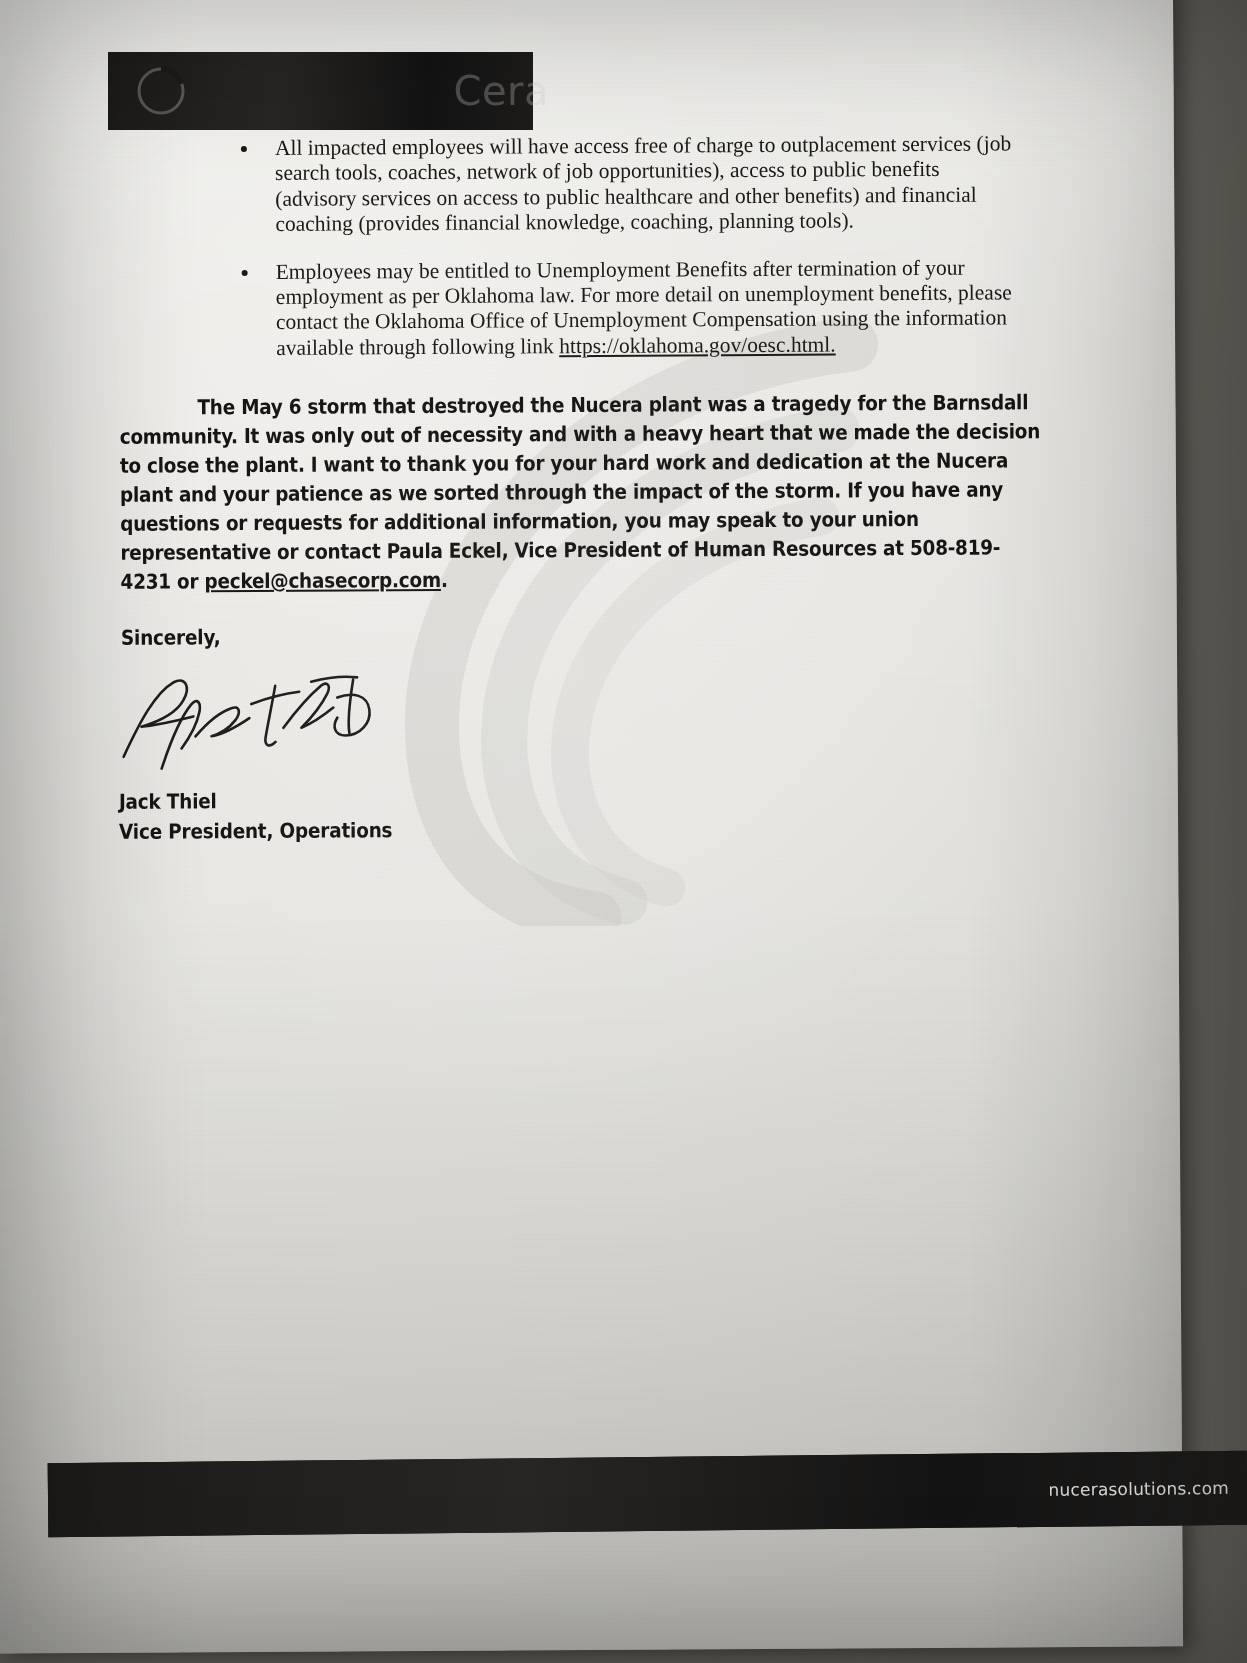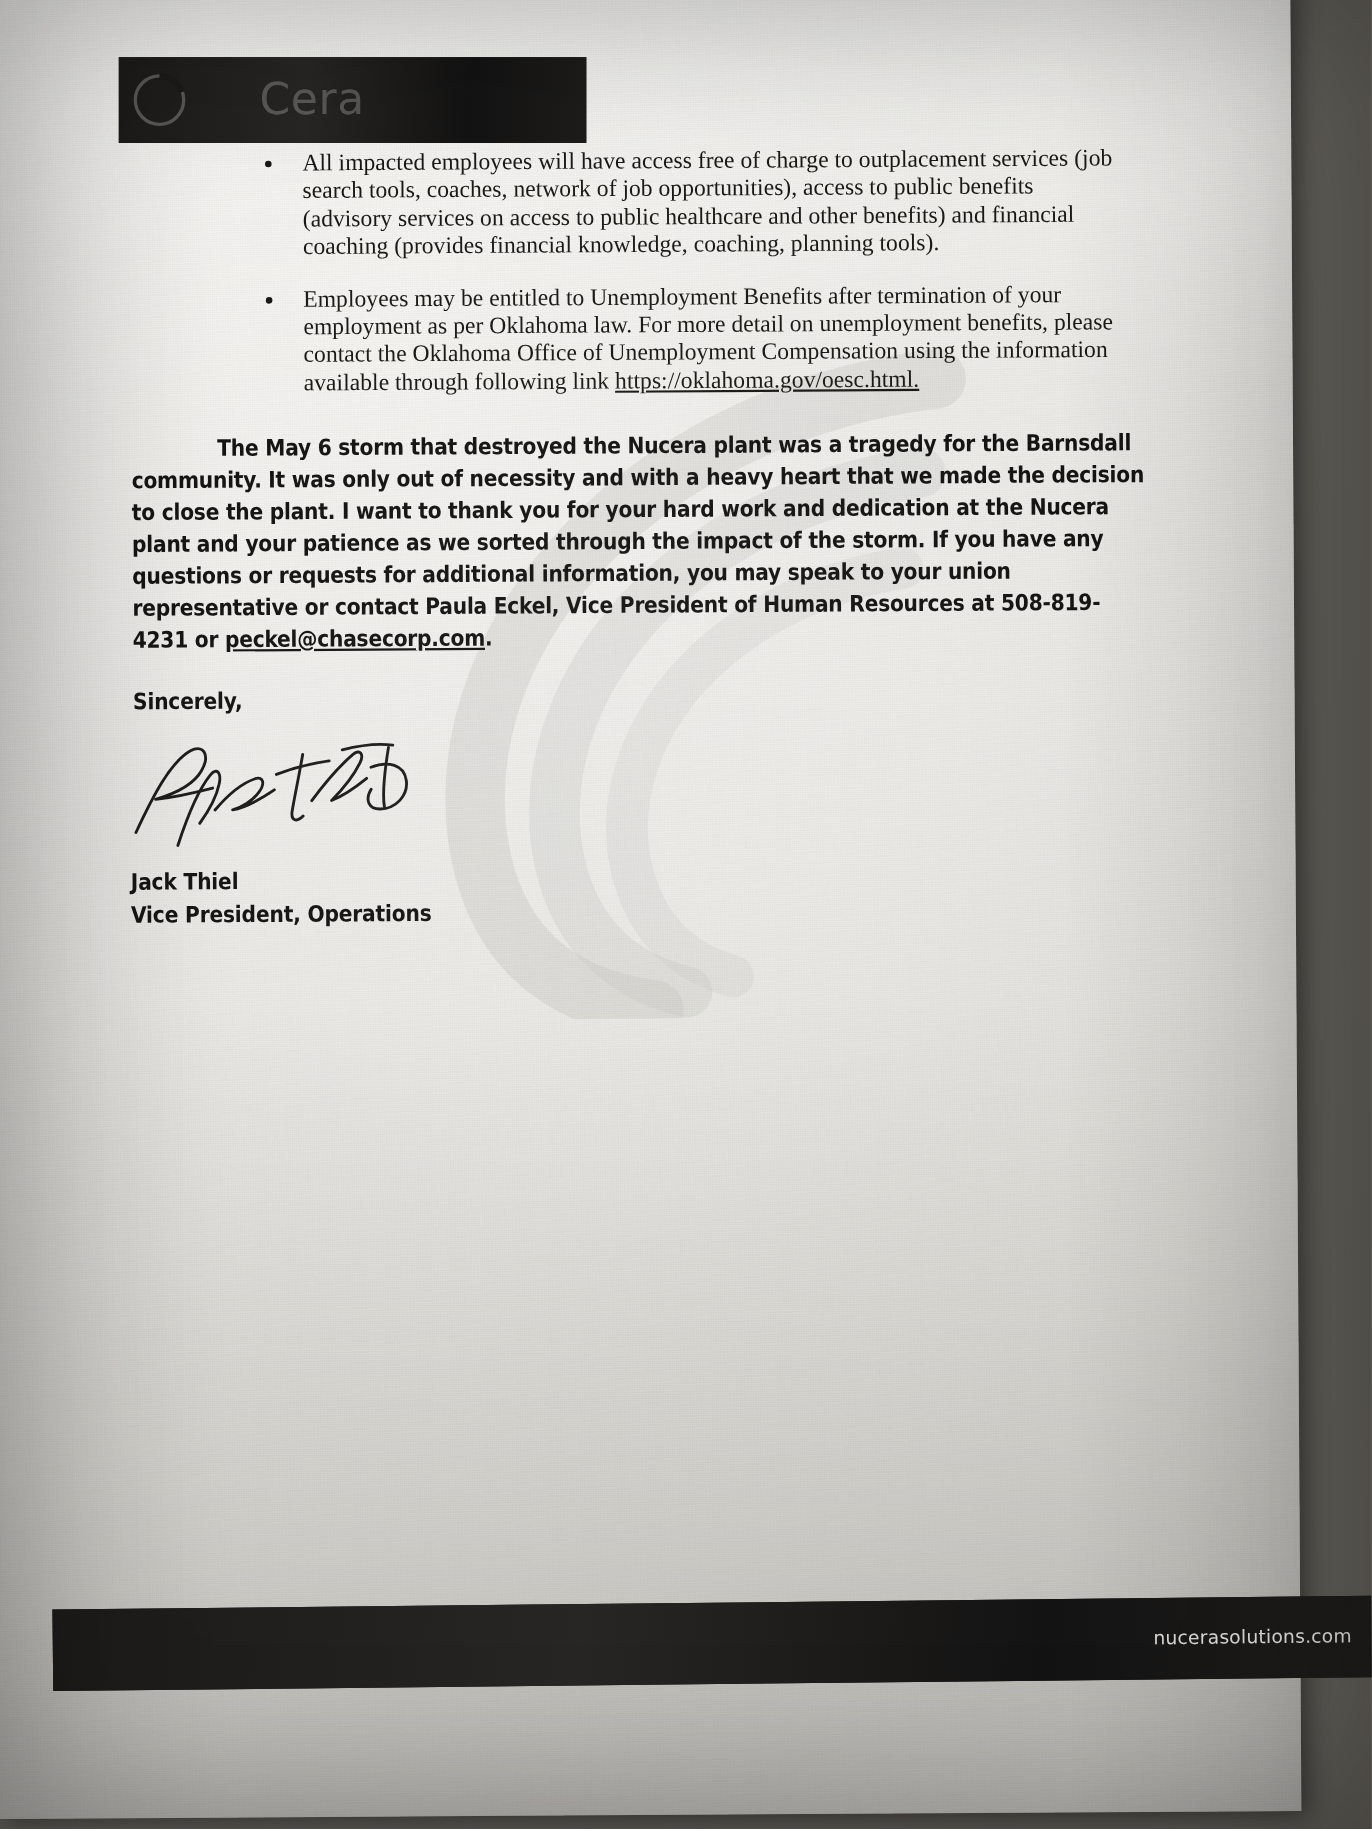--- a/index.html
+++ b/index.html
@@ -84,25 +84,26 @@
   }
   .redaction-bottom {
     left: 48px;
     top: 1457px;
     width: 1199px;
     height: 74px;
     transform: rotate(-0.6deg);
   }
   .ghost-logo {
     position: absolute;
-    left: 0; top: 0;
+    left: 16px; top: 0;
     width: 100%; height: 100%;
     display: flex;
     align-items: center;
     opacity: 0.30;
+    justify-content: space-between;
   }
   .ghost-mark {
     width: 58px;
     height: 58px;
     margin-left: 8px;
     margin-right: 10px;
     flex: 0 0 auto;
   }
   .ghost-word {
     font-family: "DejaVu Sans", sans-serif;

